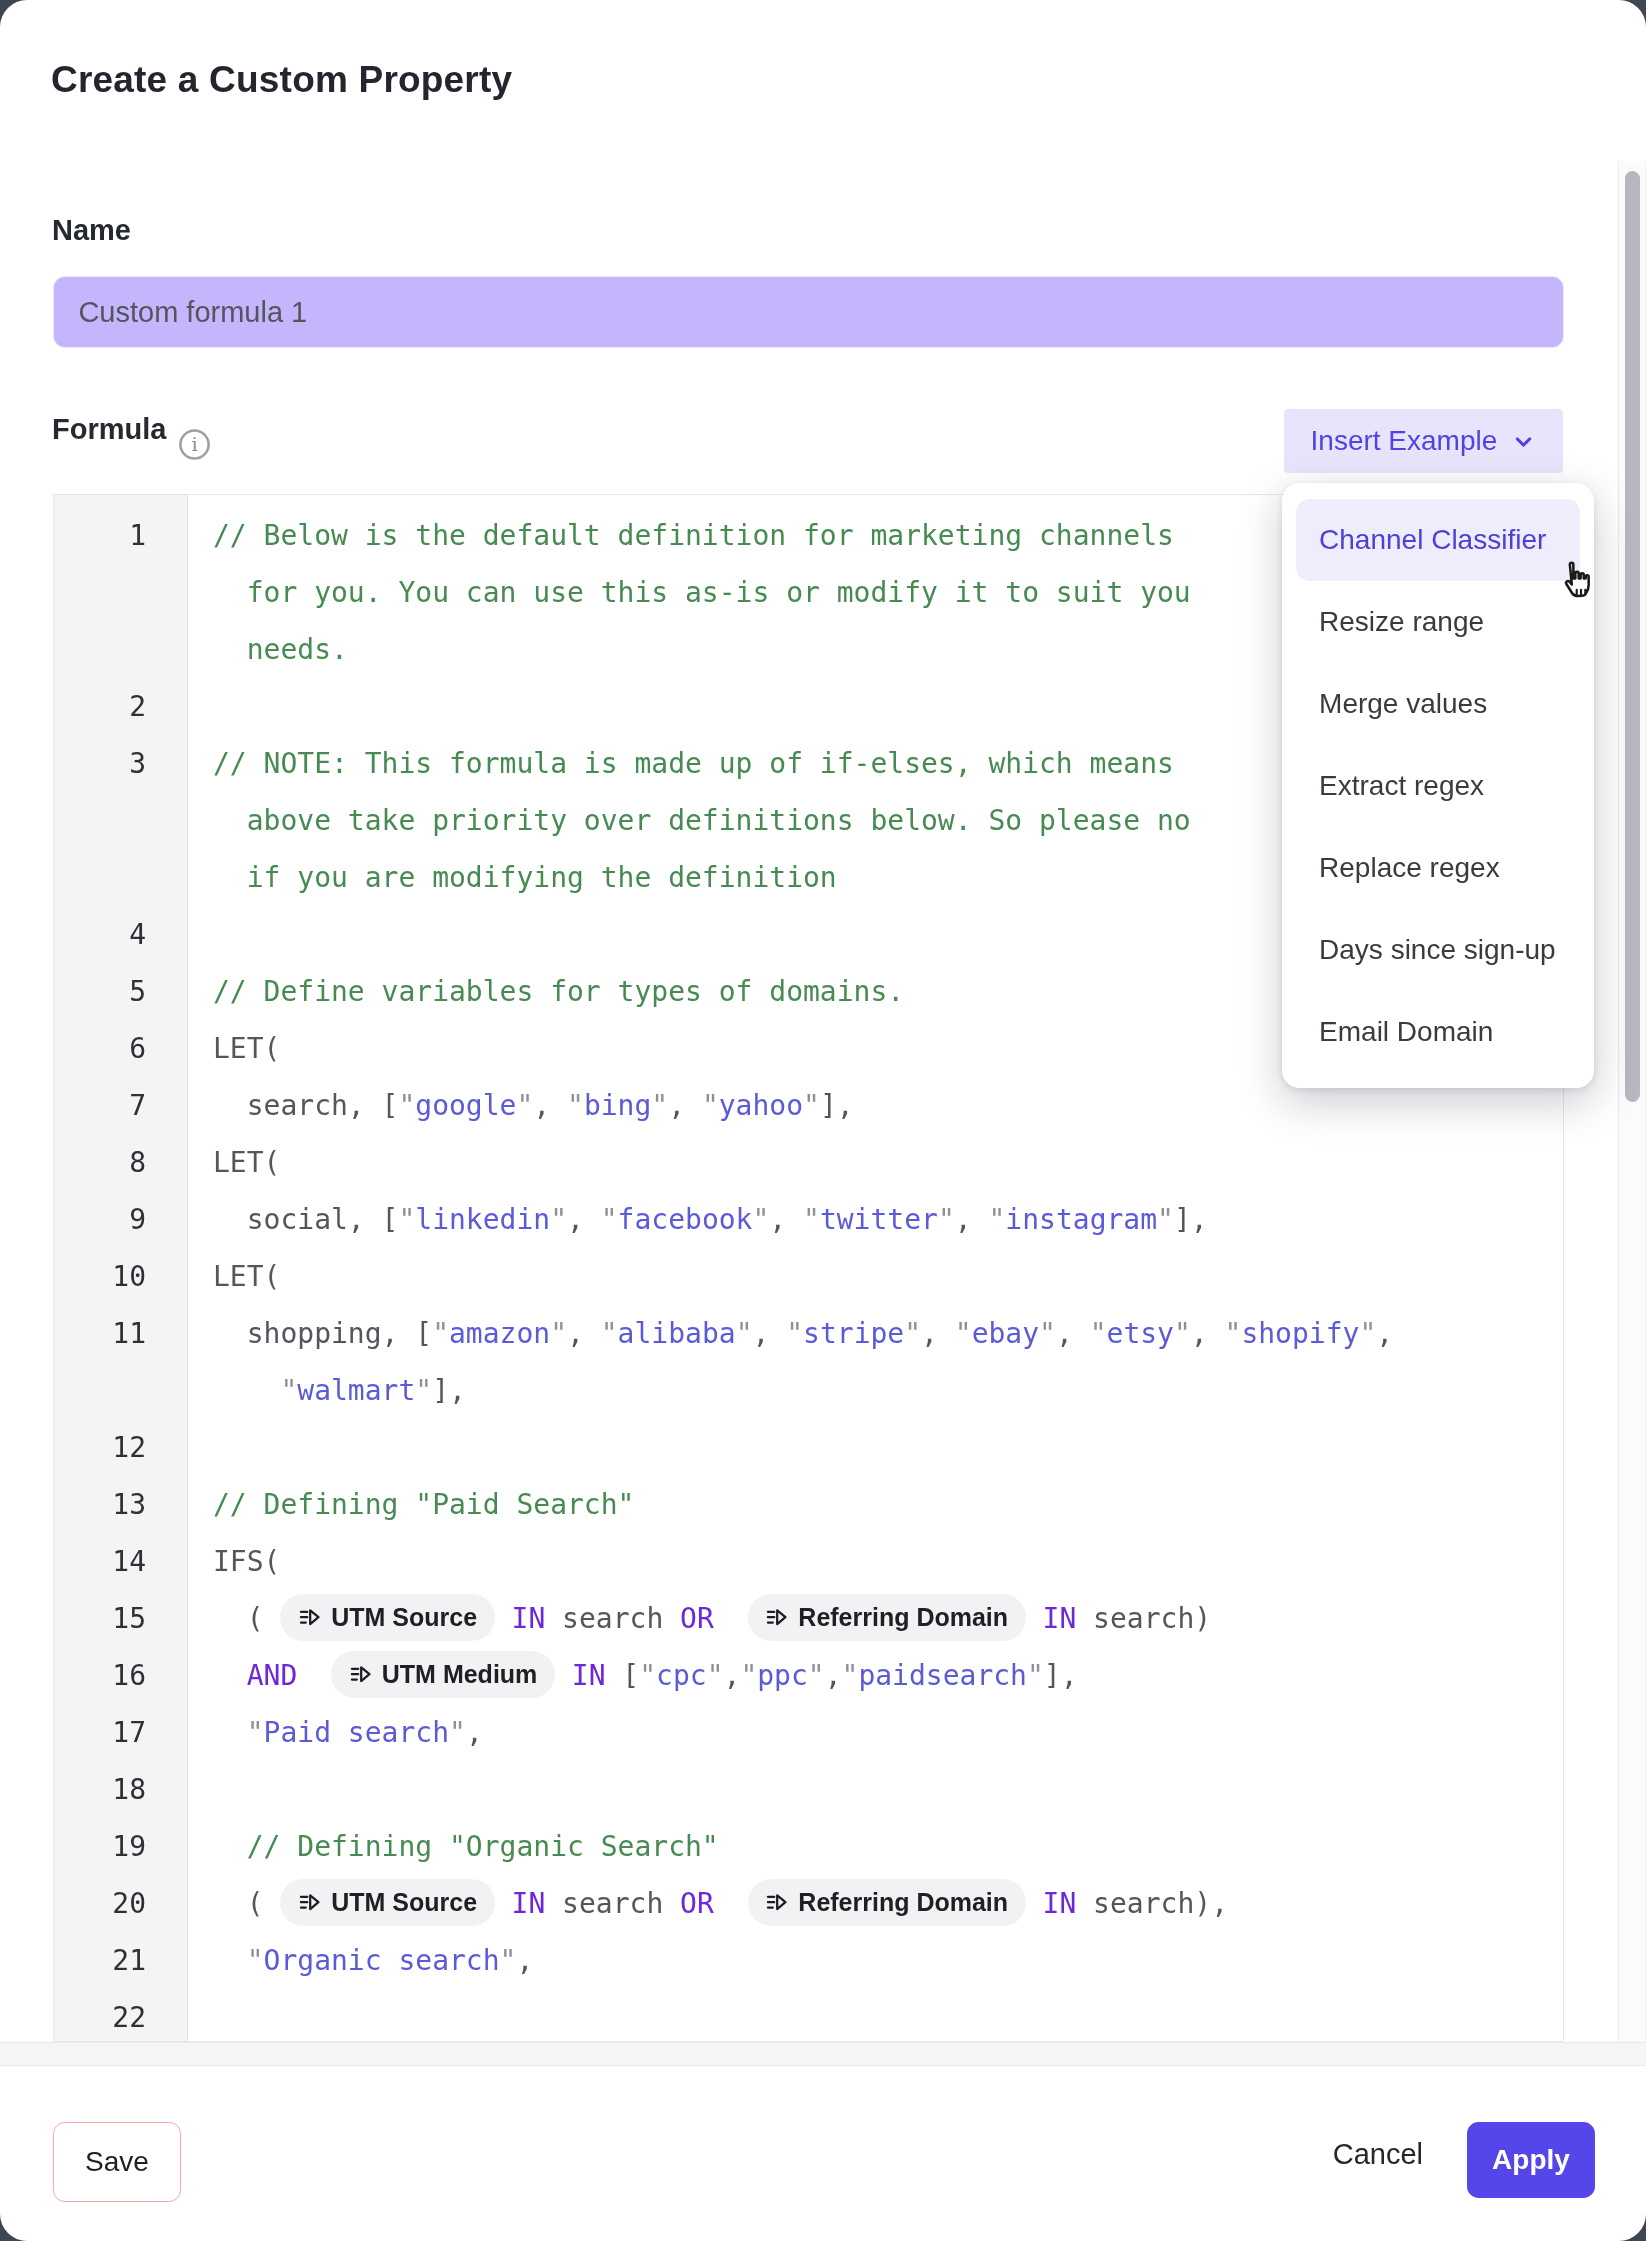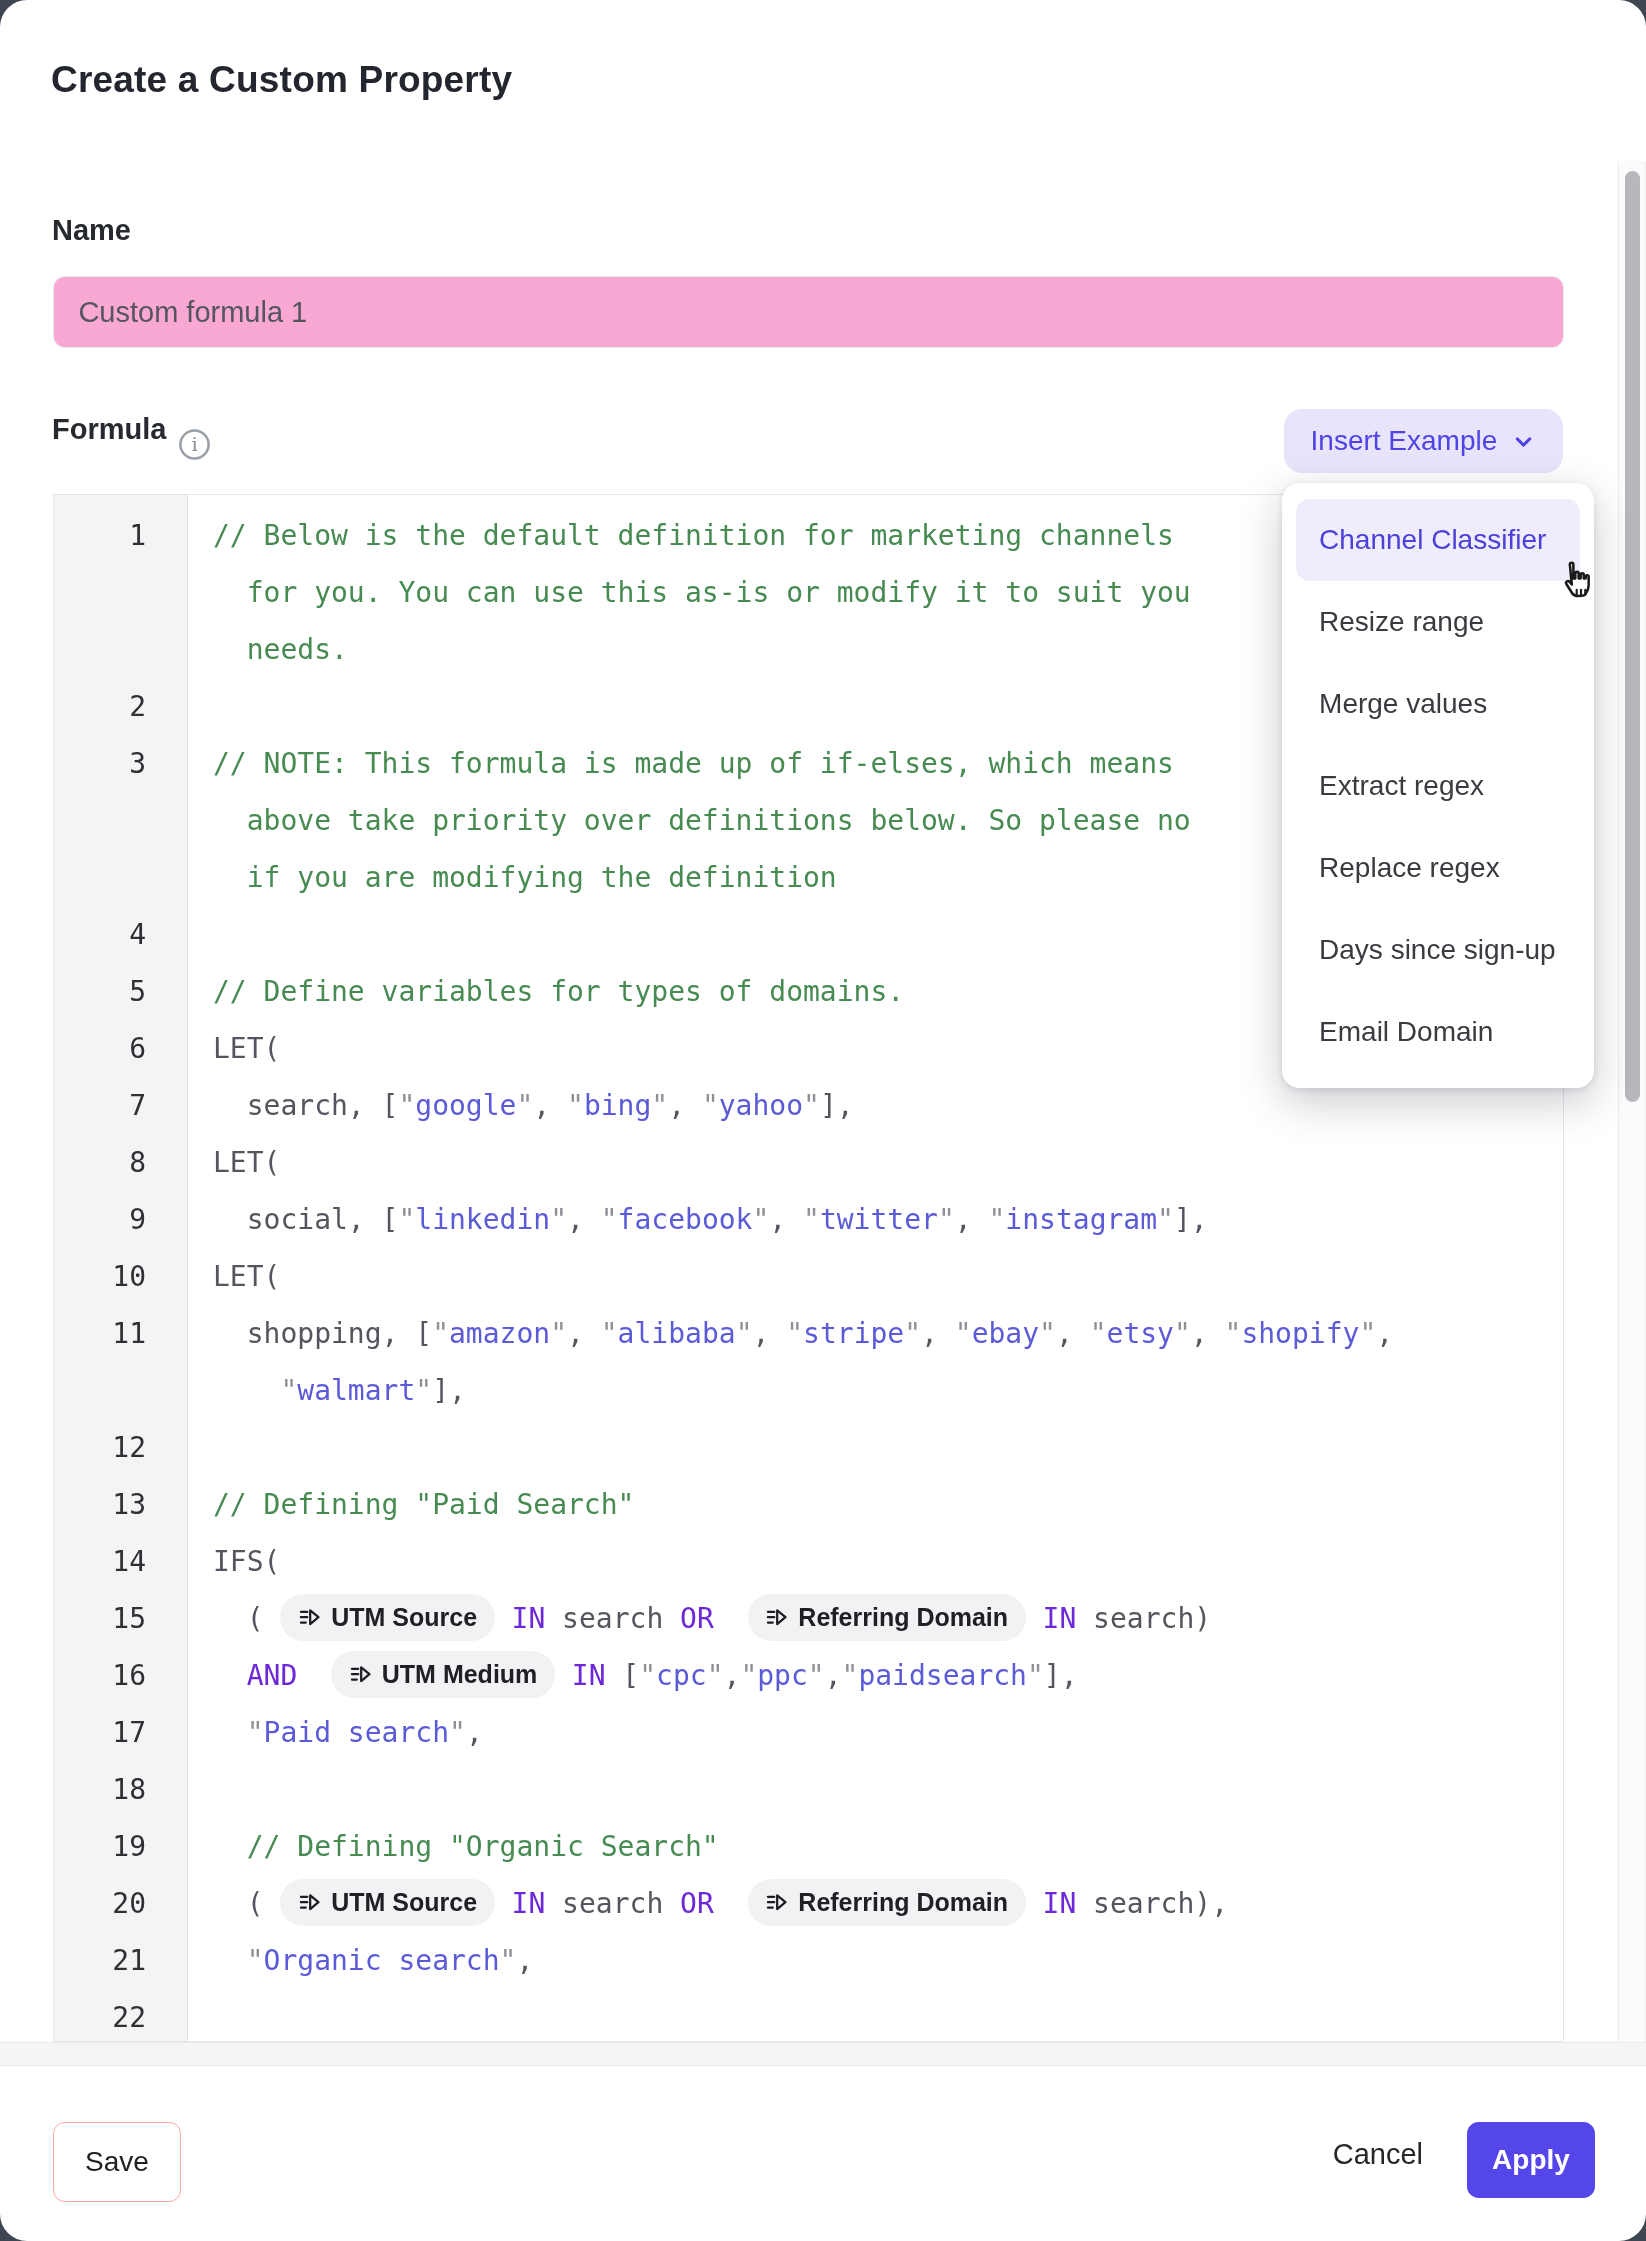--- a/index.html
+++ b/index.html
@@ -7,29 +7,29 @@
   body { background:#3d4651; font-family:"Liberation Sans", sans-serif; }
 
   .modal { position:absolute; inset:0; background:#ffffff; border-radius:27px; overflow:hidden; }
 
   .dialog-title { position:absolute; left:51px; top:59px; font-size:37px; font-weight:700; color:#23262e; letter-spacing:0.2px; }
 
   .field-label { position:absolute; left:52px; font-size:29px; font-weight:700; color:#26292f; }
   .name-label { top:214px; }
 
   .name-input { position:absolute; left:53px; top:276px; width:1511px; height:72px;
-    background:#f9a8d4; border:1px solid #ebebed; border-radius:11.7px;
+    background:#c4b5fd; border:1px solid #ebebed; border-radius:11.7px;
     font-size:29px; color:#55555e; padding:0 24.4px; outline:none;
     font-family:"Liberation Sans", sans-serif; }
 
   .formula-label { top:413px;text-align:right; }
   .info-icon { position:absolute; left:177px; top:427px; width:35px; height:35px; }
 
   .insert-btn { position:absolute; top:409px; right:83px; height:64px;
-    background:#e7e4fb; border:none; border-radius:18px; cursor:pointer;
+    background:#e7e4fb; border:none; border-radius:4px; cursor:pointer;
     display:flex; align-items:center; gap:13.7px; padding:0 27px;
     font-size:28px; font-weight:500; color:#4f43e5; font-family:"Liberation Sans", sans-serif; }
 
   
   .editor { position:absolute; left:53px; top:494px; width:1511px; height:1548px;
     border:1px solid #e6e6e9; background:#ffffff; overflow:hidden; }
   .gutter-bg { position:absolute; left:0; top:0; bottom:0; width:134px;
     background:#f4f4f5; border-right:1px solid #e3e3e6; }
   .code-lines { position:relative; padding-top:11.7px; }
   .cline { display:flex; }

